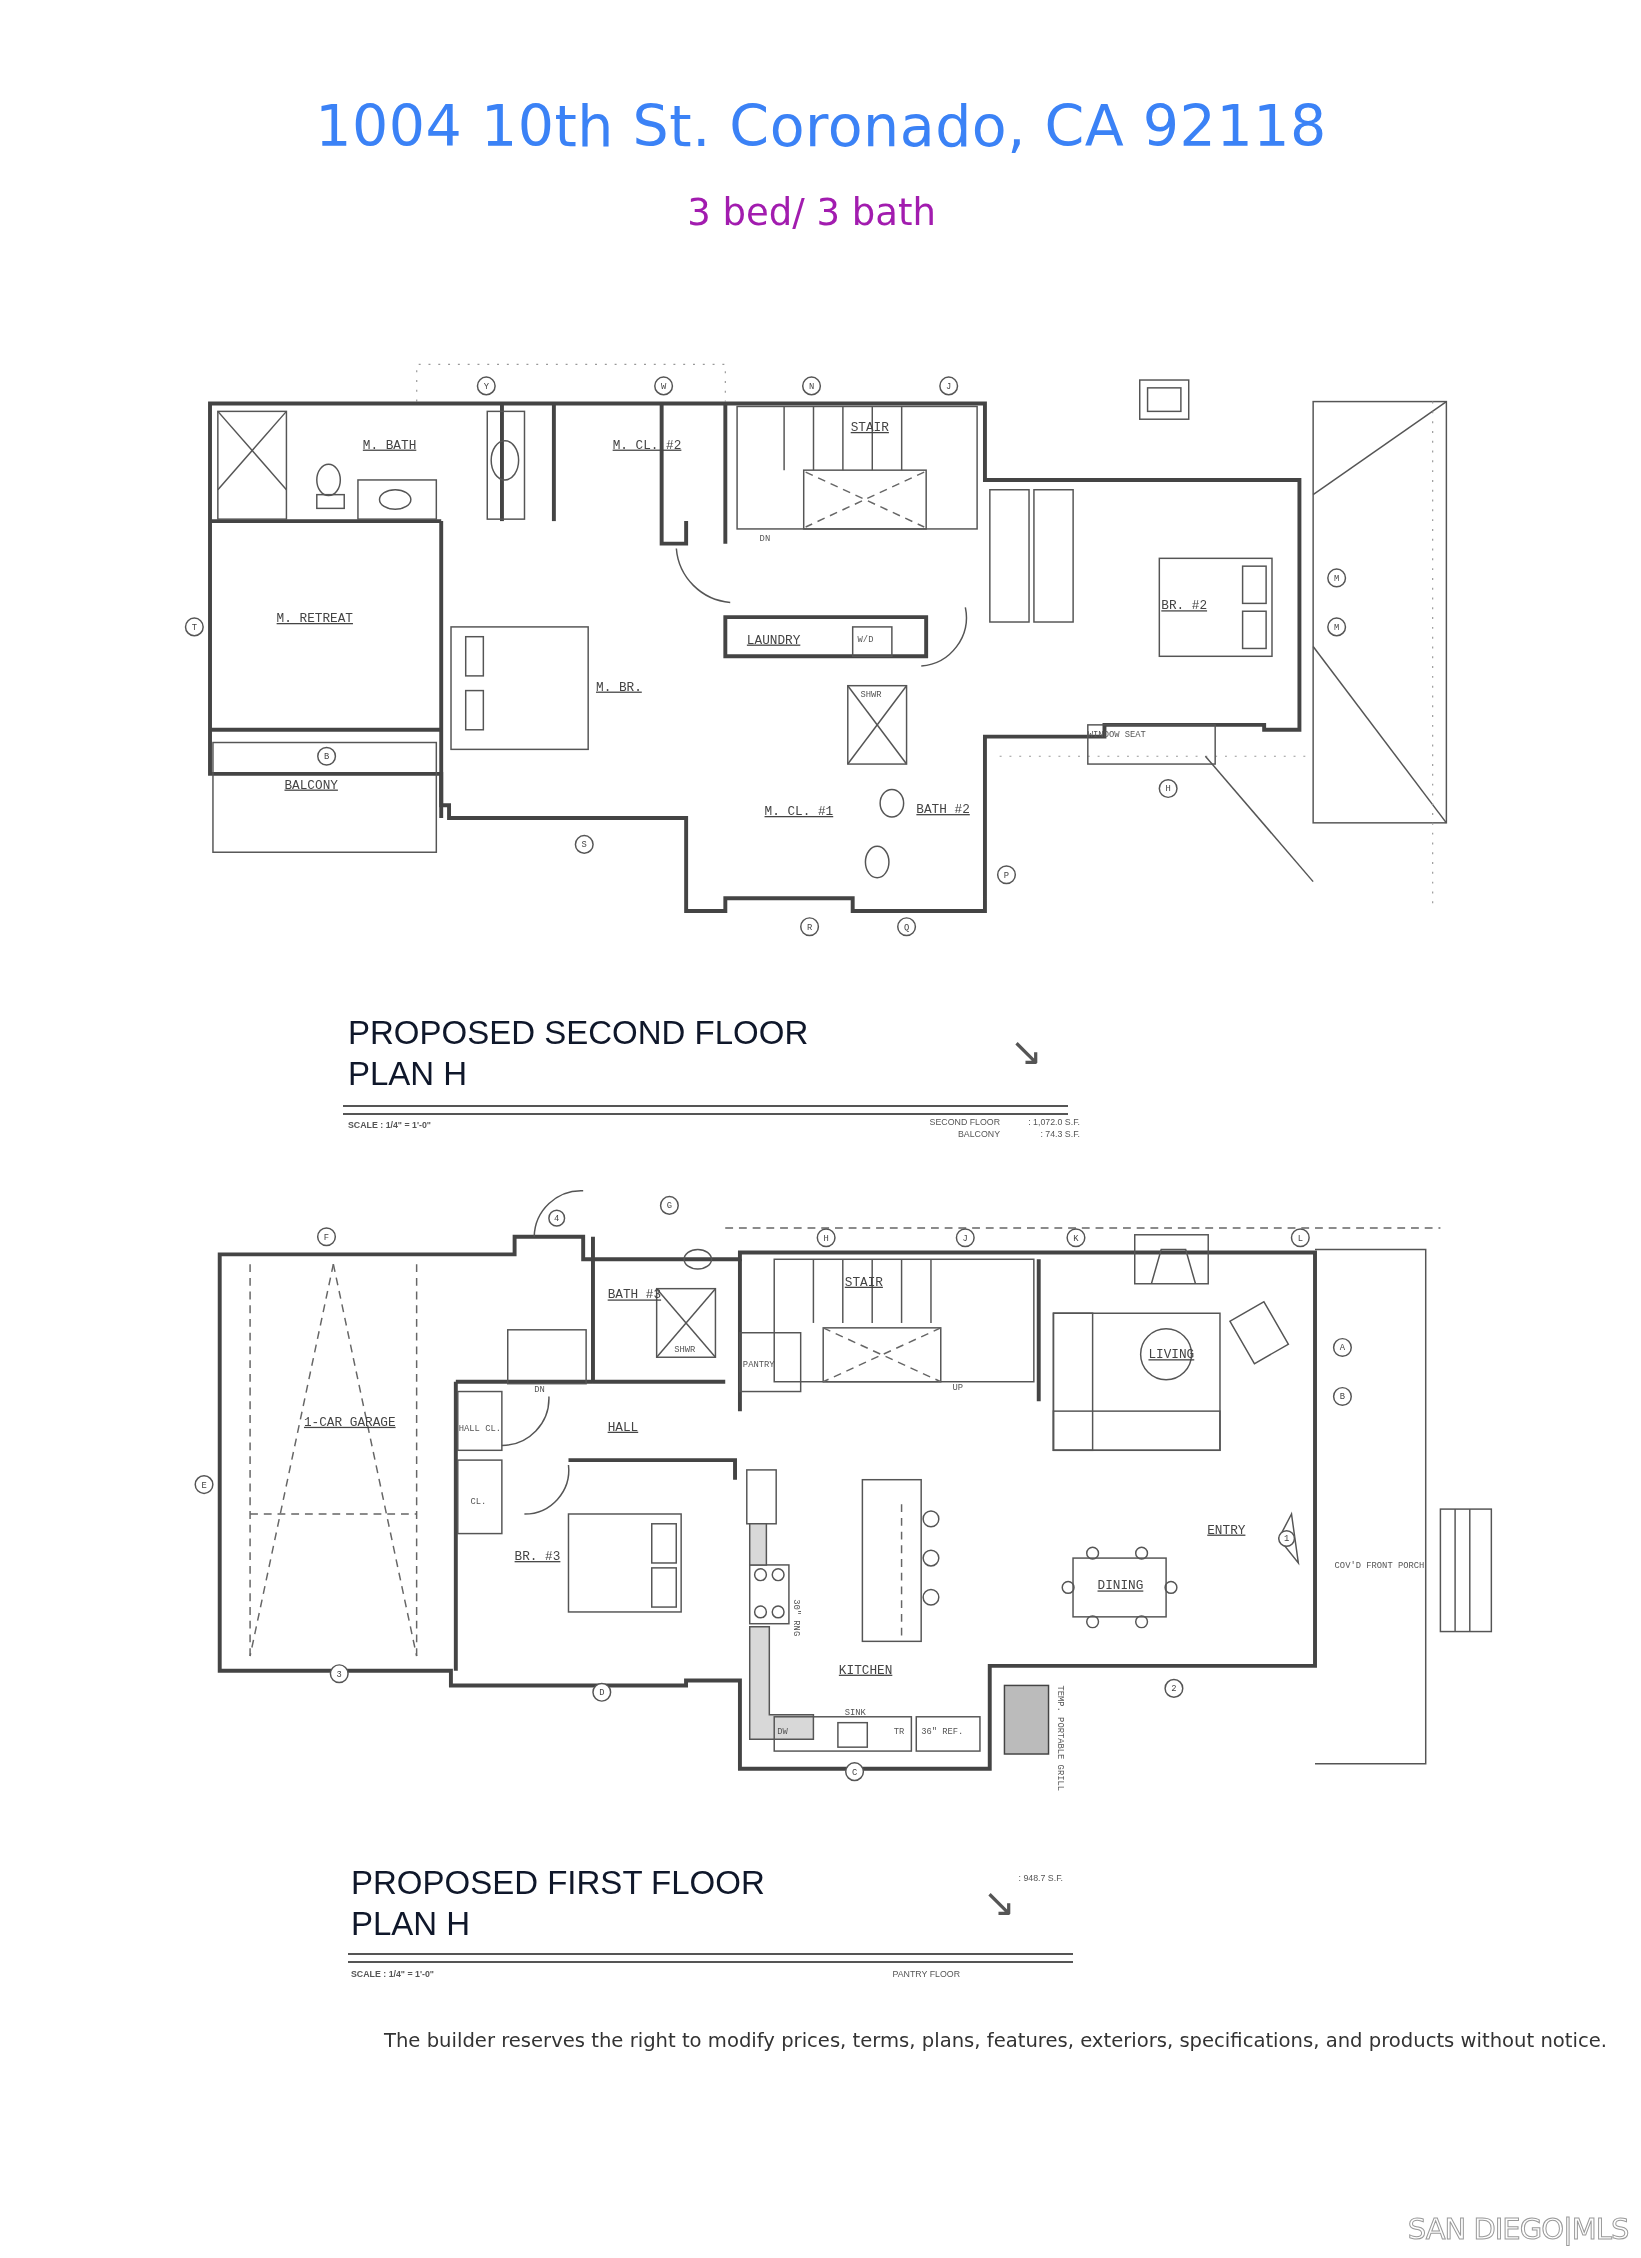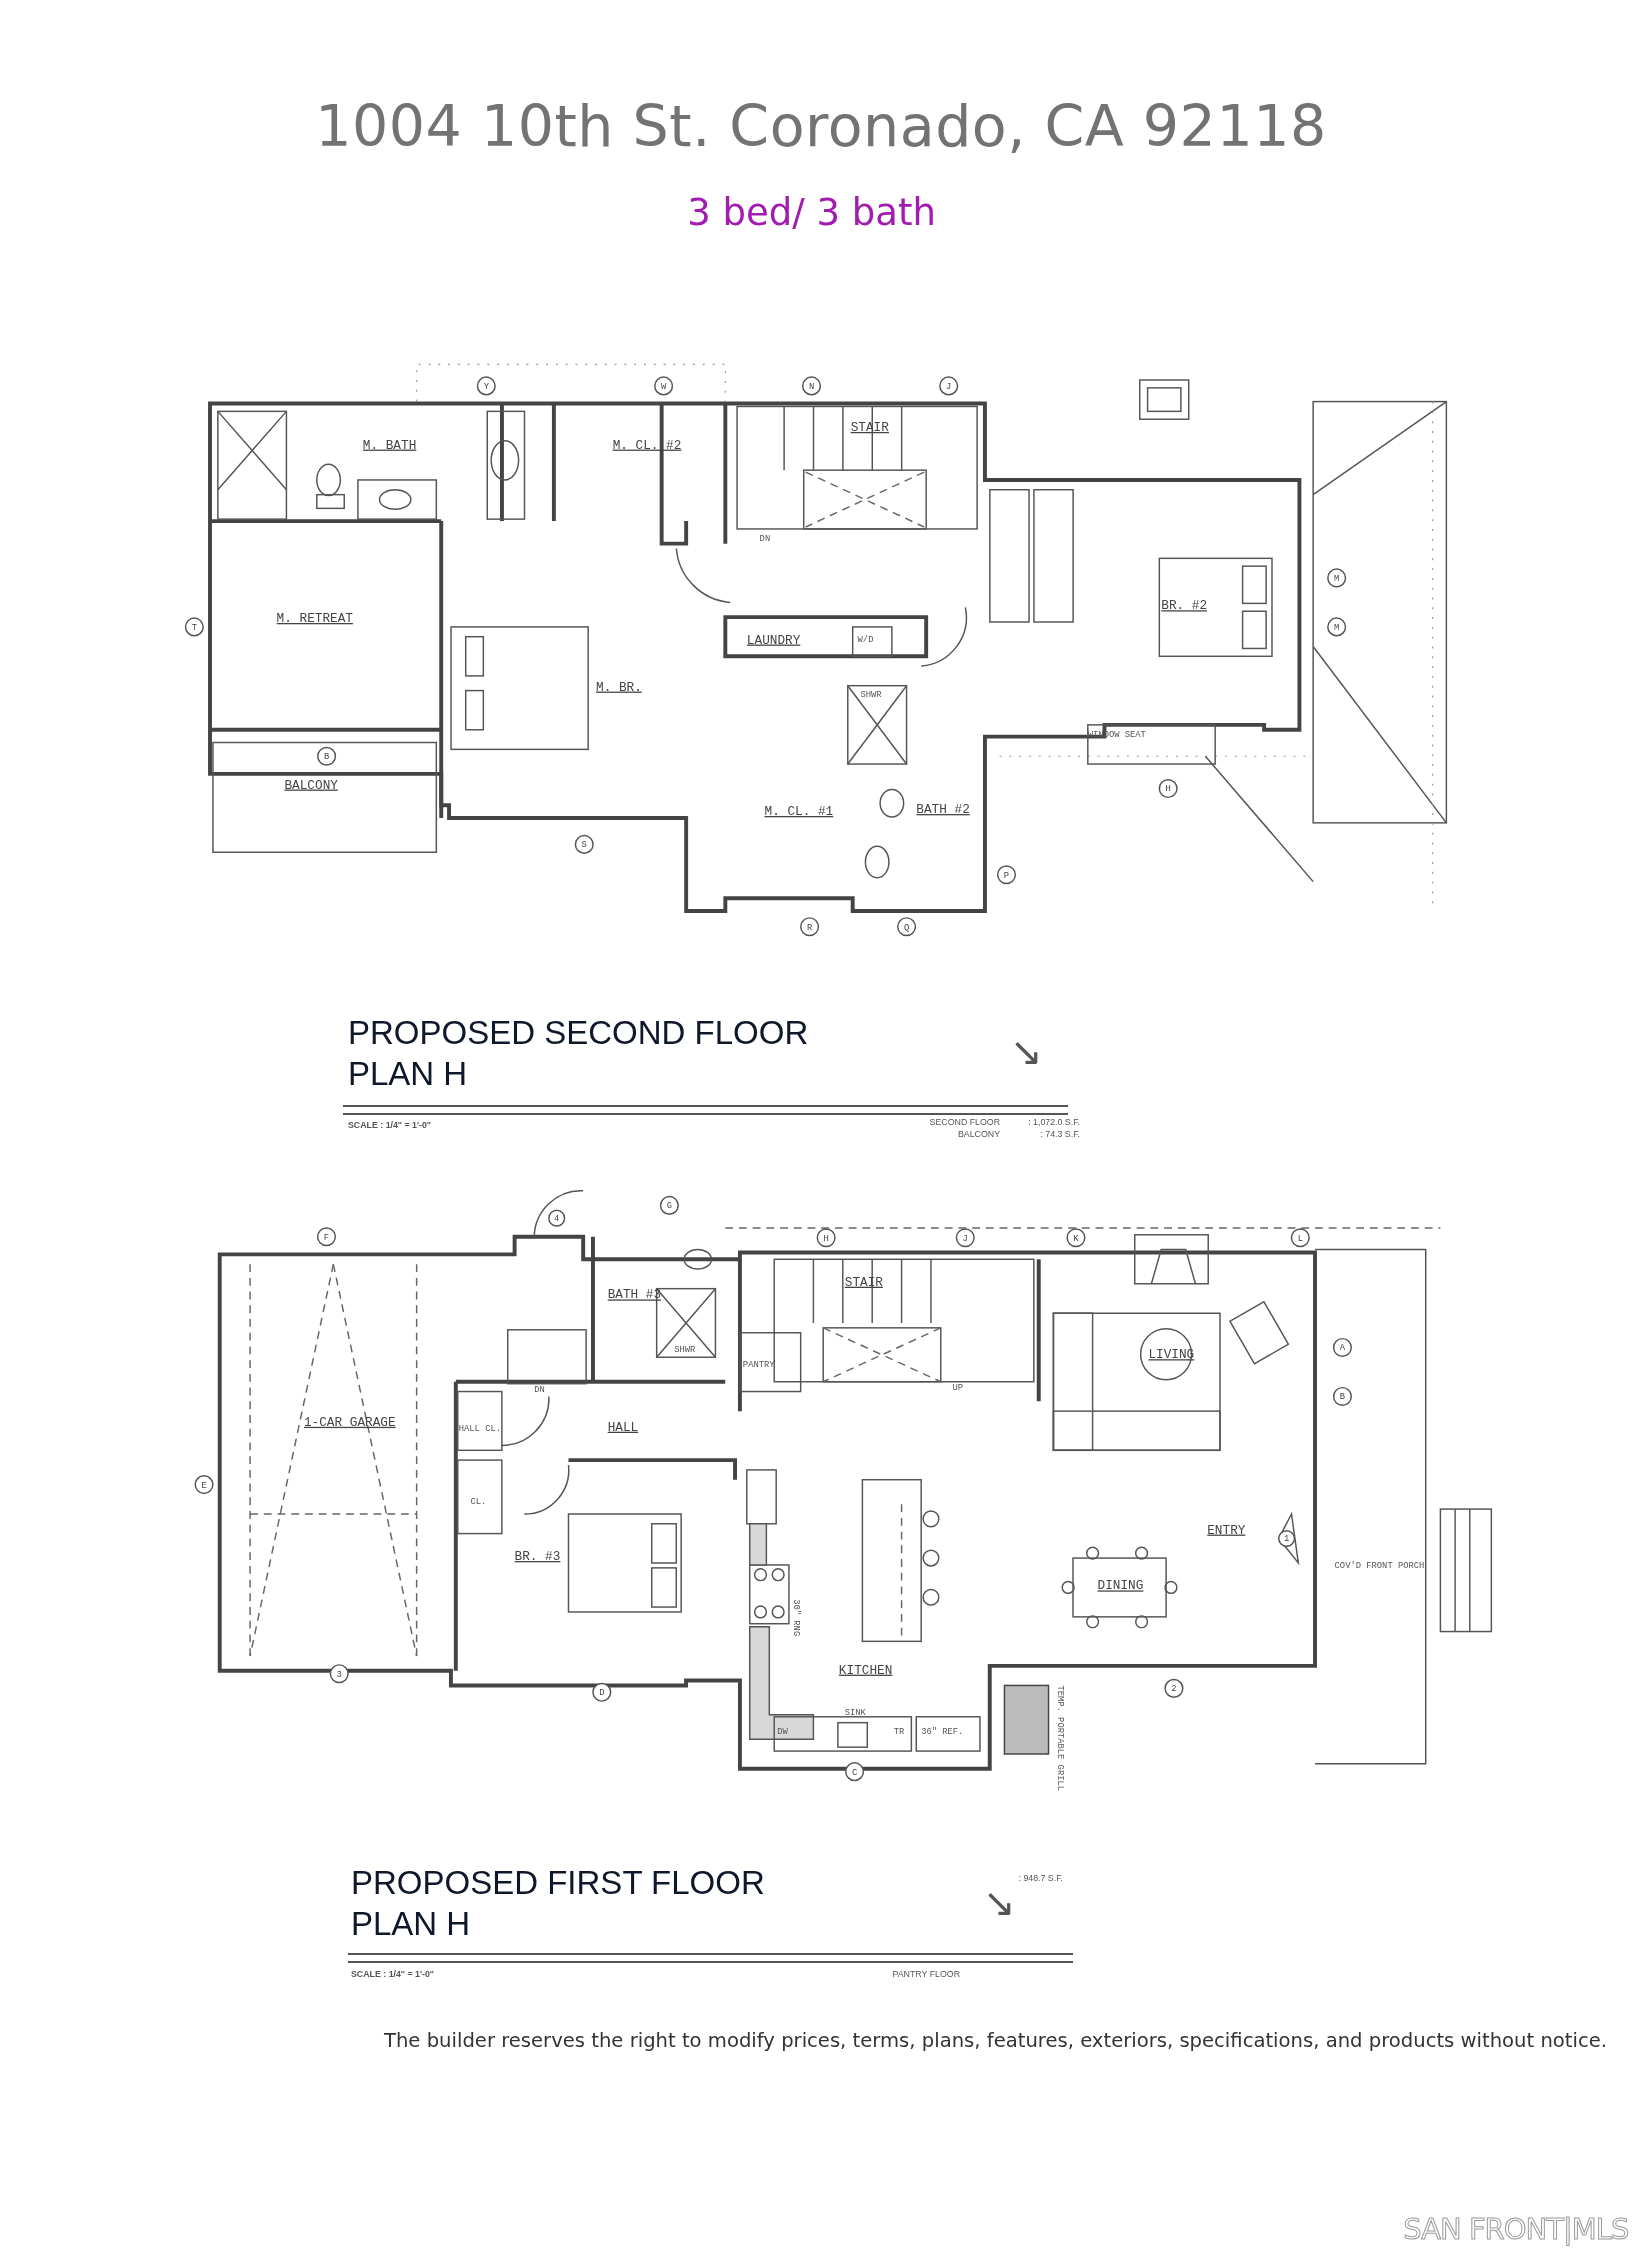--- a/index.html
+++ b/index.html
@@ -1,17 +1,17 @@
 <!DOCTYPE html>
 <html><head>
 <meta charset="utf-8">
 <style>
   html, body { margin:0; padding:0; background:#ffffff; }
   body { width:1642px; height:2258px; position:relative; overflow:hidden; font-family:"DejaVu Sans", sans-serif; color:#333; }
-  .title { position:absolute; left:0; width:1642px; top:93px; text-align:center; font-family:"DejaVu Sans", sans-serif; font-size:57px; color:#737373; letter-spacing:0.5px; }
+  .title { position:absolute; left:0; width:1642px; top:93px; text-align:center; font-family:"DejaVu Sans", sans-serif; font-size:57px; color:#3b82f6; letter-spacing:0.5px; }
   .subtitle { position:absolute; left:8px; width:1607px; top:191px; text-align:center; font-size:37px; color:#a21caf; }
   .plan { position:absolute; }
   .plan svg { display:block; }
   .plan-title { position:absolute; font-family:"Liberation Sans", sans-serif; font-size:33px; color:#0f172a; line-height:41px; font-weight:normal; }
   .plan-rule { position:absolute; height:5.9px; border-top:2px solid #555; border-bottom:2px solid #555; }
   .scale { position:absolute; font-family:"Liberation Sans", sans-serif; font-size:8.8px; font-weight:bold; color:#555; }
   .area { position:absolute; font-family:"Liberation Sans", sans-serif; font-size:8.8px; font-weight:normal; color:#555; text-align:right; line-height:11.8px; }
   .north { position:absolute; font-size:39px; color:#555; }
   .disclaimer { position:absolute; left:0; width:1607px; top:2029px; text-align:right; font-family:"DejaVu Sans", sans-serif; font-size:19.6px; color:#333; }
   .mls { position:absolute; right:13.7px; bottom:11.8px; font-family:"DejaVu Sans", sans-serif; font-size:29px; color:#fff; -webkit-text-stroke:1px #9a9a9a; letter-spacing:-1px; }
@@ -372,14 +372,14 @@
 <div class="plan-rule" style="left:348px; top:1953px; width:725px;"></div>
 <div class="scale" style="left:351px; top:1969px;">SCALE : 1/4" = 1'-0"</div>
 <div class="area" style="left:833px; top:1969px; width:127px;">
   <div>PANTRY FLOOR</div>
 </div>
 <div class="area" style="left:965px; top:1873px; width:98px;">
   <div>: 948.7 S.F.</div>
 </div>
 
 <div class="disclaimer">The builder reserves the right to modify prices, terms, plans, features, exteriors, specifications, and products without notice.</div>
-<div class="mls">SAN FRONT|MLS</div>
+<div class="mls">SAN DIEGO|MLS</div>
 
 
 </body></html>

